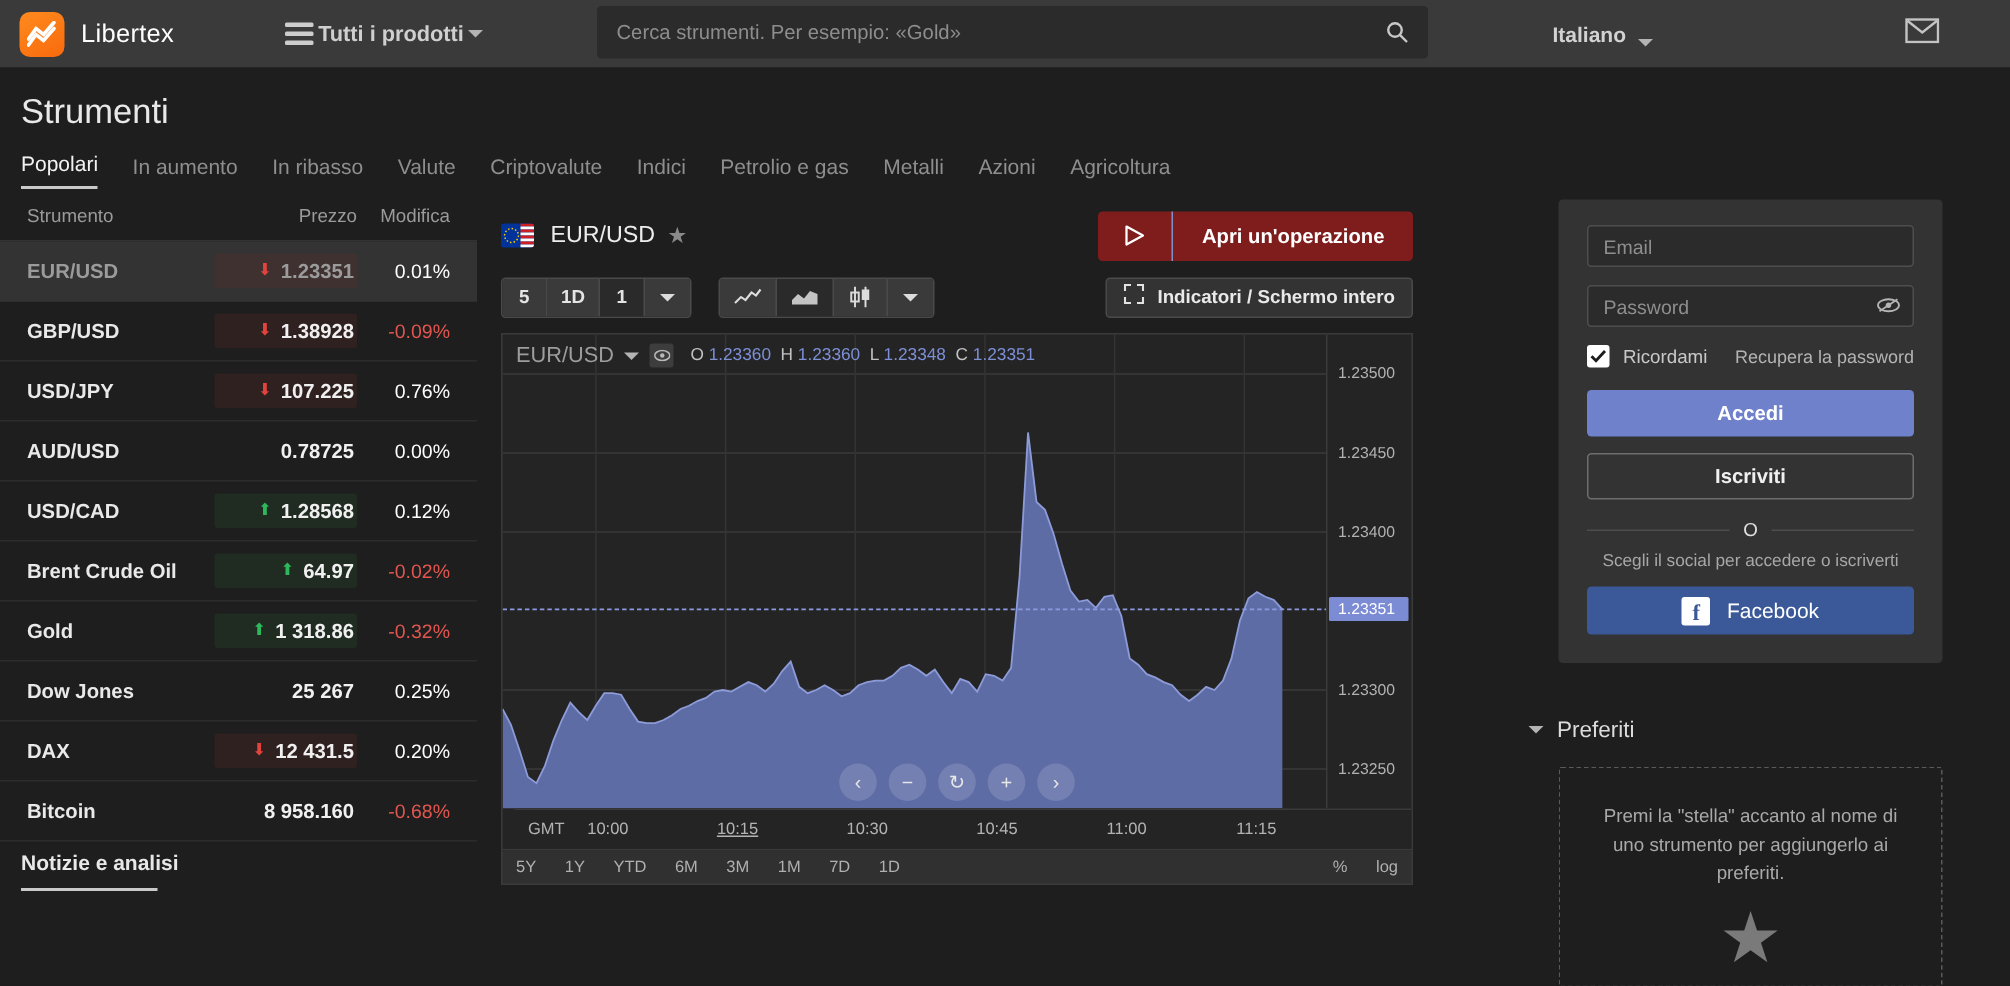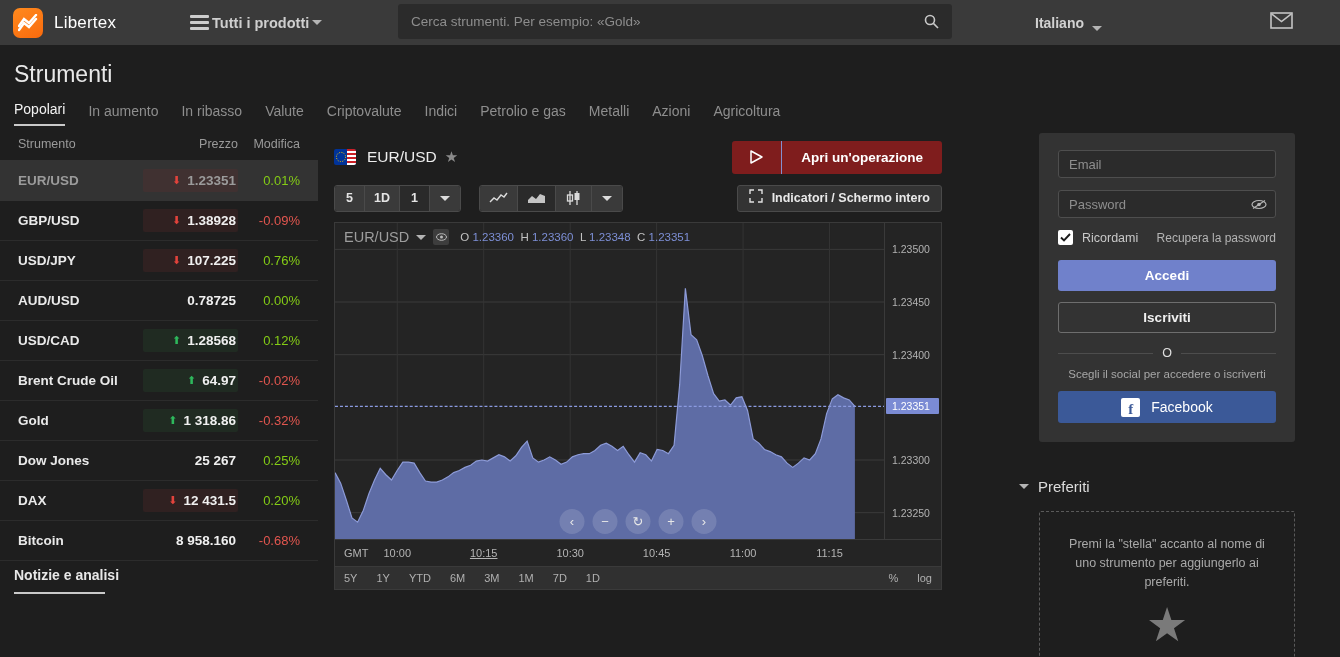--- a/index.html
+++ b/index.html
@@ -90,21 +90,21 @@
     width:95px; display:flex; align-items:center; justify-content:flex-end;
     gap:6px; padding:4px 2px 4px 6px; border-radius:2px;
   }
   .pzwrap.up { background:rgba(40,90,50,.22); }
   .pzwrap.down { background:rgba(120,45,45,.20); }
   .arr { font-size:11px; line-height:1; }
   .arr.up { color:#2eb85c; }
   .arr.down { color:#e2433c; }
   .pz { color:#f0f0f0; font-size:13.5px; font-weight:bold; }
   .ch { width:62px; text-align:right; font-size:13px; }
-  .ch.pos { color:#84cc16; }
+  .ch.pos { color:#ffffff; }
   .ch.neg { color:#e2564f; }
 
   #news {
     position:absolute; left:14px; top:522px;
   }
   #news-label { color:#e8e8e8; font-size:14px; font-weight:bold; padding-bottom:9px; display:block; }
   #news-underline { width:91px; height:2px; background:#c9c9c9; }
 
   
   #chart-panel { position:absolute; left:334px; top:92px; width:608px; }
@@ -166,21 +166,21 @@
   }
   .ytick {
     position:absolute; left:7px; color:#b2b2b2; font-size:10.5px;
     transform:translateY(-50%);
   }
   #ylast {
     position:absolute; left:1px; right:2px; background:#7b8bd4; color:#fff;
     font-size:10.5px; padding:2px 0 2px 6px; transform:translateY(-50%); border-radius:1px;
   }
   #xaxis {
-    position:absolute; left:0; right:0; bottom:0; height:27px;
+    position:absolute; left:8px; right:0; bottom:0; height:27px;
     border-top:1px solid #3a3a3a; background:#242424;
   }
   .xtick { position:absolute; color:#b4b4b4; font-size:11px; top:7px; transform:translateX(-50%); }
   #gmt { position:absolute; left:9px; top:7px; color:#b4b4b4; font-size:11px; }
   #navbtns {
     position:absolute; left:50%; bottom:32px; transform:translateX(-50%);
     display:flex; gap:8px; z-index:5;
   }
   .nbtn {
     width:25px;height:25px;border-radius:50%;background:rgba(255,255,255,.14);

